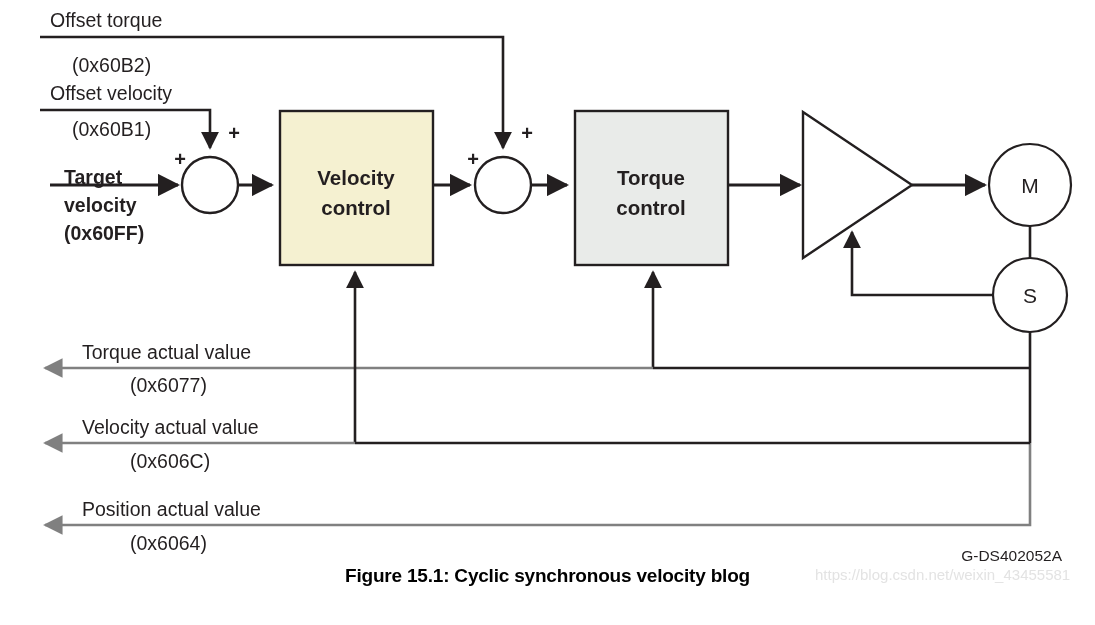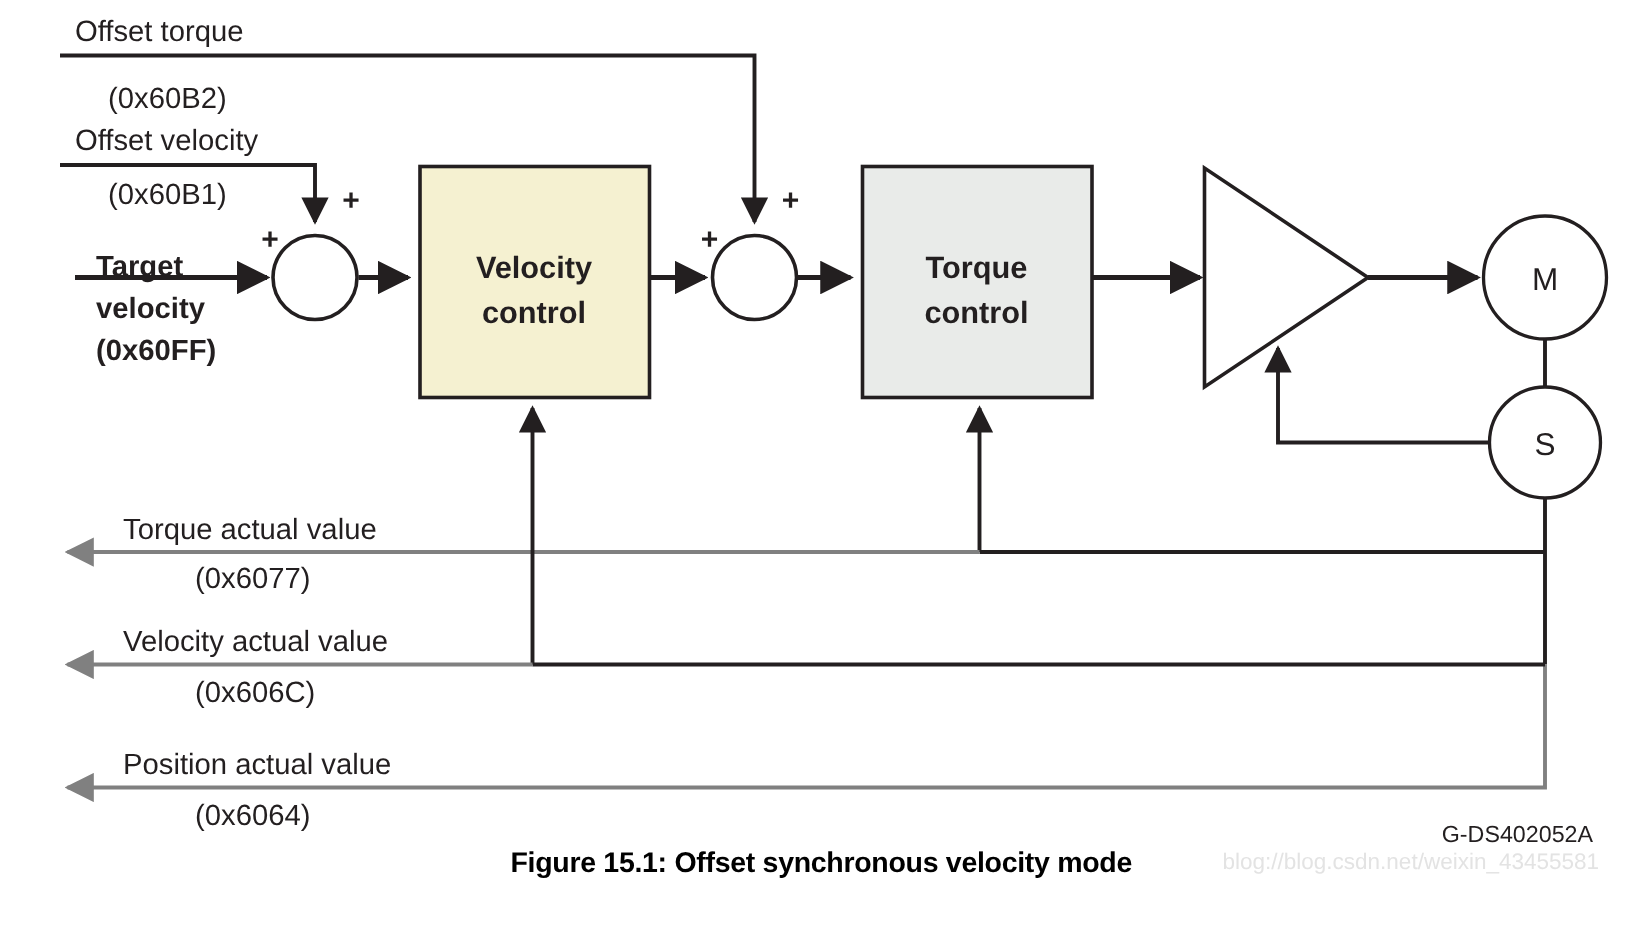--- a/index.html
+++ b/index.html
@@ -178,17 +178,17 @@
     <text class="lbl" x="130" y="468">(0x606C)</text>
 
     <path d="M 1016 525 L 45 525" fill="none" stroke="#808080" stroke-width="2.6" marker-end="url(#arrowGray)"></path>
 
     <text class="lbl" x="82" y="516">Position actual value</text>
     <text class="lbl" x="130" y="550">(0x6064)</text>
 
     <text class="tag" x="1062" y="561">G-DS402052A</text>
   </svg>
 
-  <div class="watermark">blog://blog.csdn.net/weixin_43455581</div>
+  <div class="watermark">https://blog.csdn.net/weixin_43455581</div>
 
-  <div class="caption">Figure 15.1: Offset synchronous velocity mode</div>
+  <div class="caption">Figure 15.1: Cyclic synchronous velocity blog</div>
 
 </div>
 
 </body></html>

